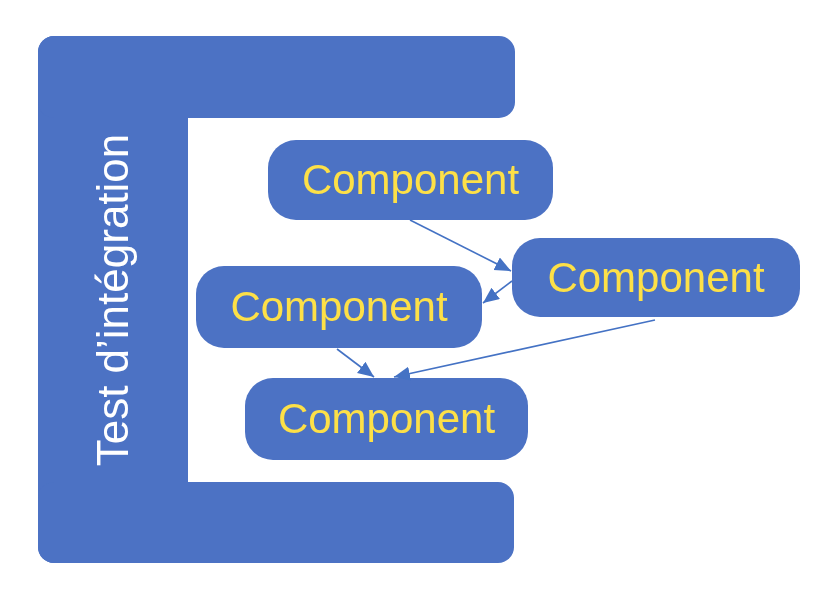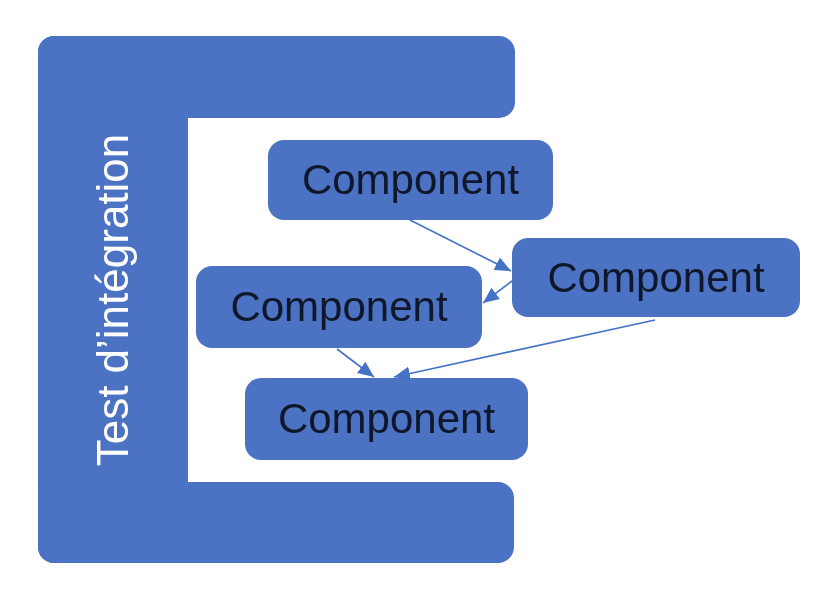--- a/index.html
+++ b/index.html
@@ -47,25 +47,25 @@
     white-space: nowrap;
     transform: rotate(-90deg);
     color: #ffffff;
     font-size: 44px;
     letter-spacing: 0px;
   }
   
   .component {
     position: absolute;
     background: #4C72C4;
-    border-radius: 16px;
+    border-radius: 28px;
     display: flex;
     align-items: center;
     justify-content: center;
-    color: #0f172a;
+    color: #fde047;
     font-size: 42px;
   }
   .component-1 { left: 268px; top: 140px; width: 285px; height: 80px; }
   .component-2 { left: 512px; top: 238px; width: 288px; height: 79px; }
   .component-3 { left: 196px; top: 266px; width: 286px; height: 82px; }
   .component-4 { left: 245px; top: 378px; width: 283px; height: 82px; }
   
   .arrows {
     position: absolute;
     left: 0; top: 0;

